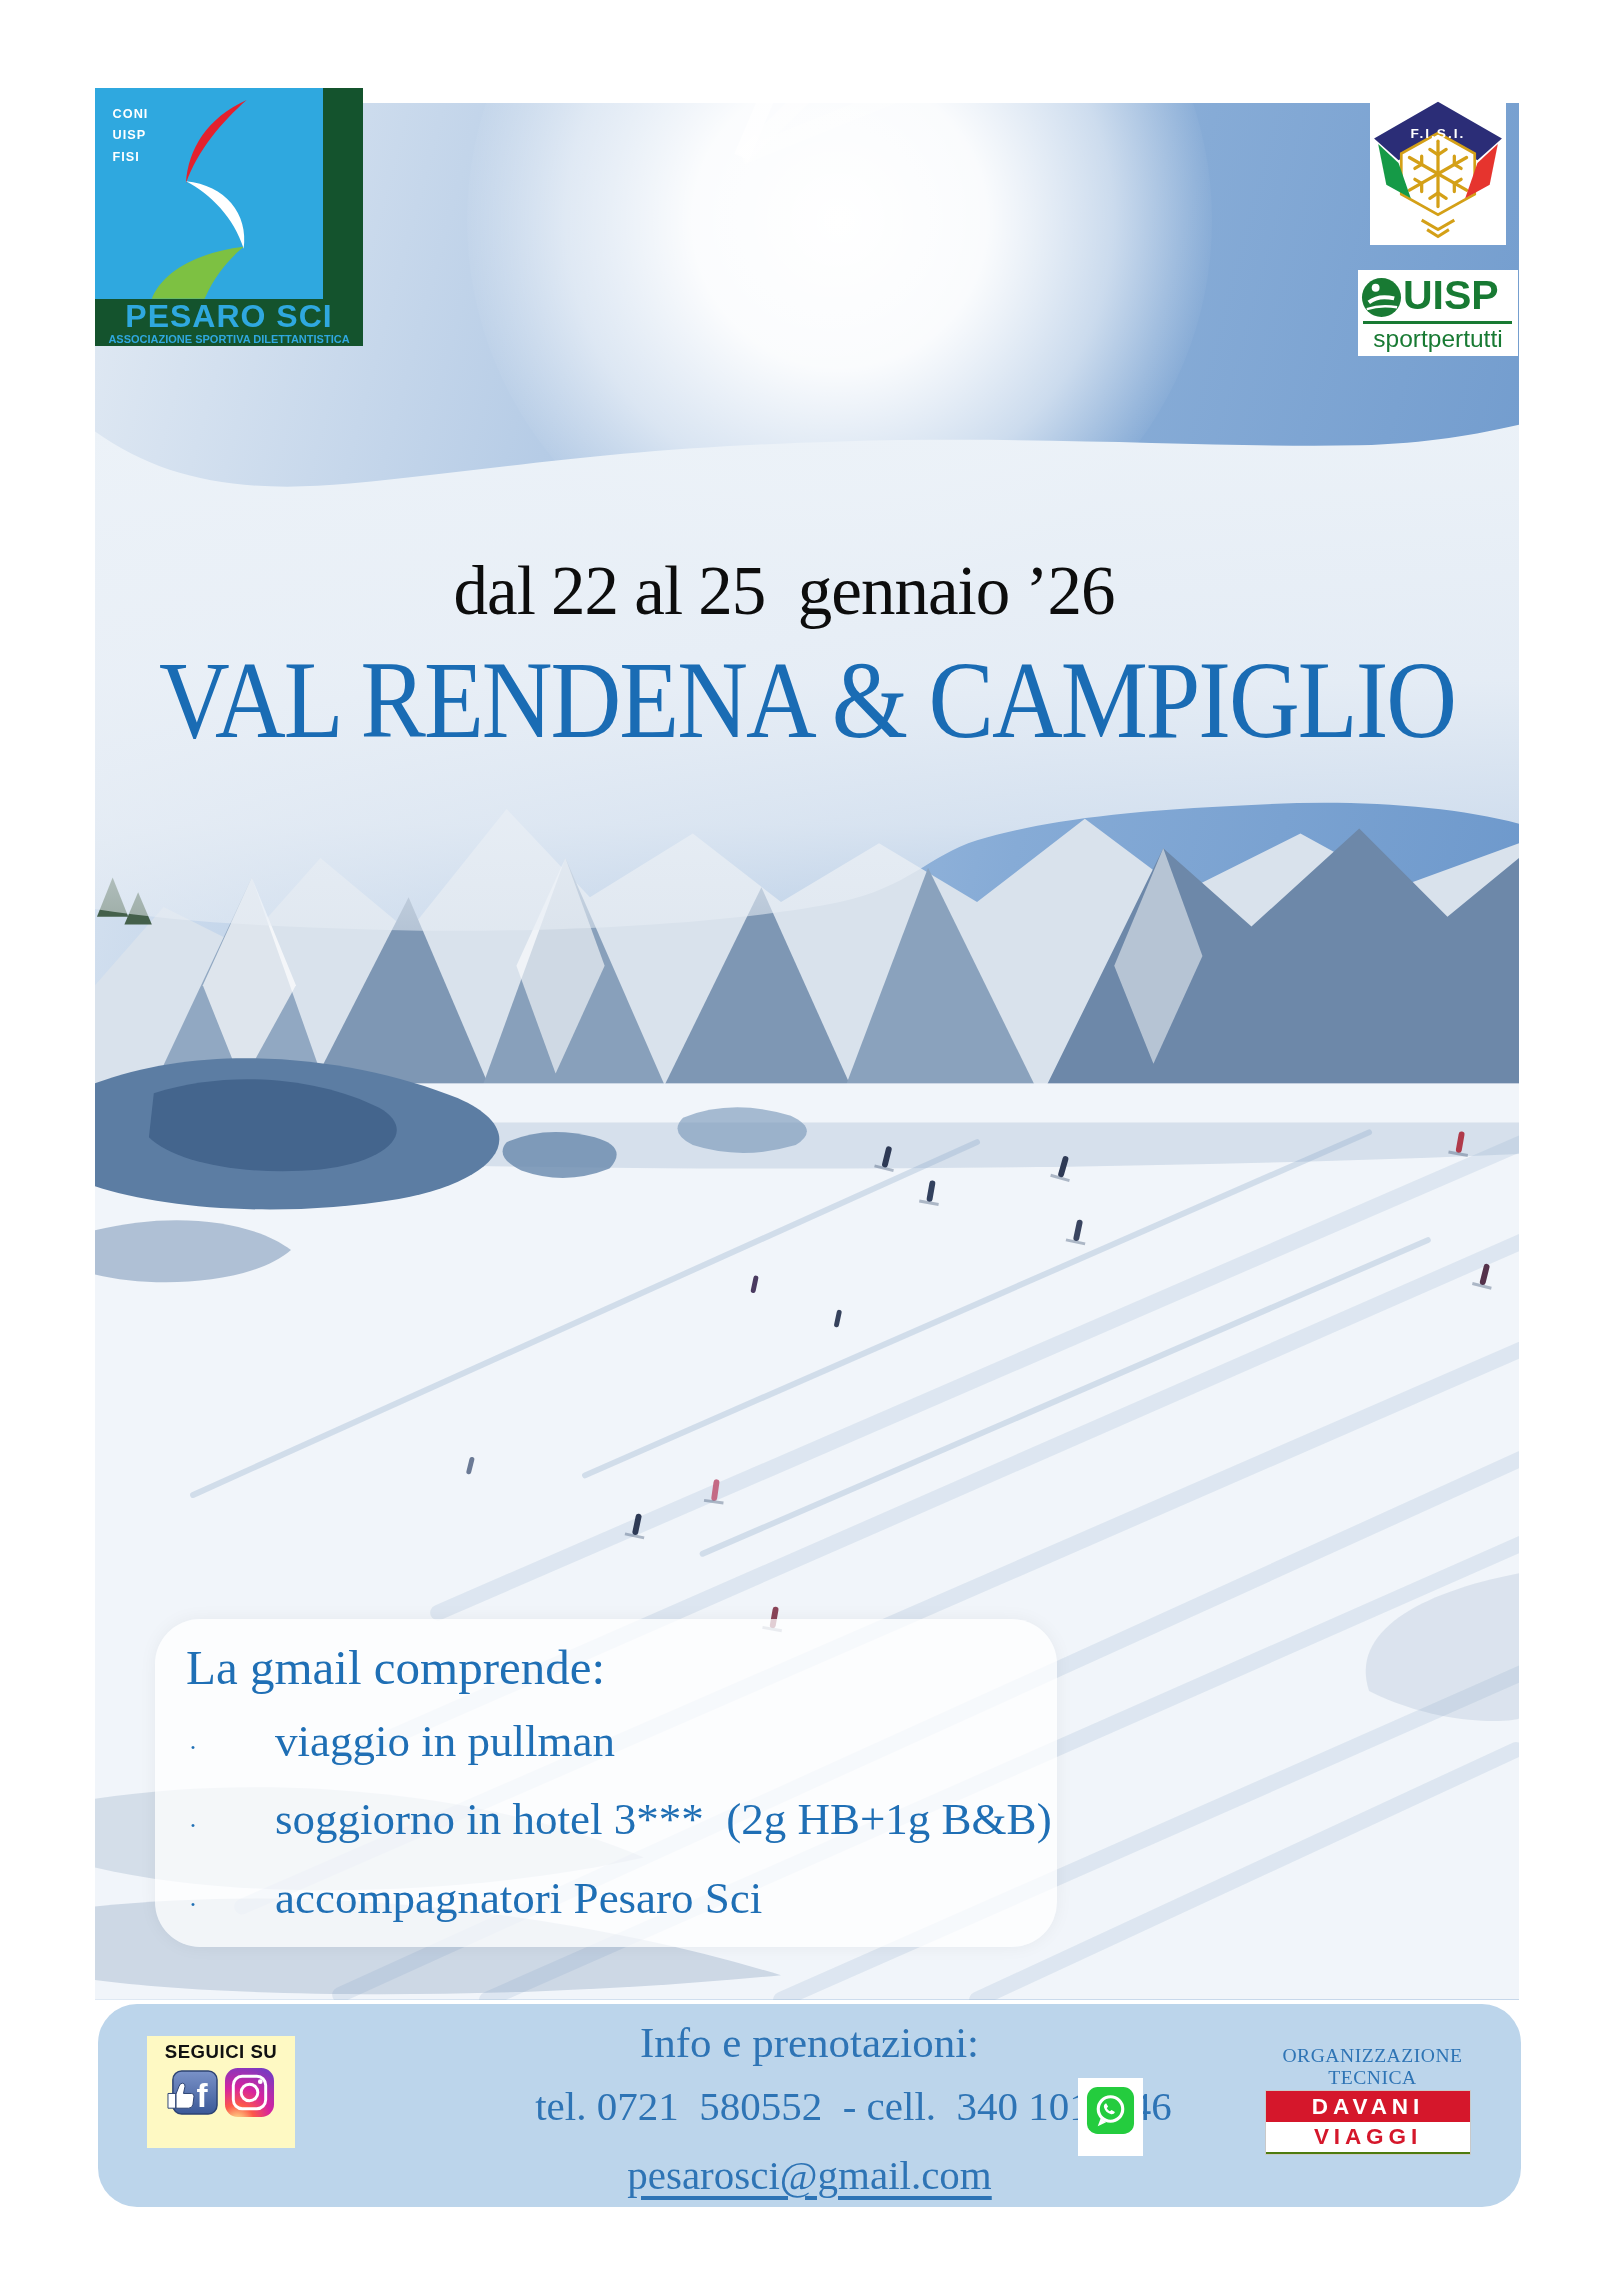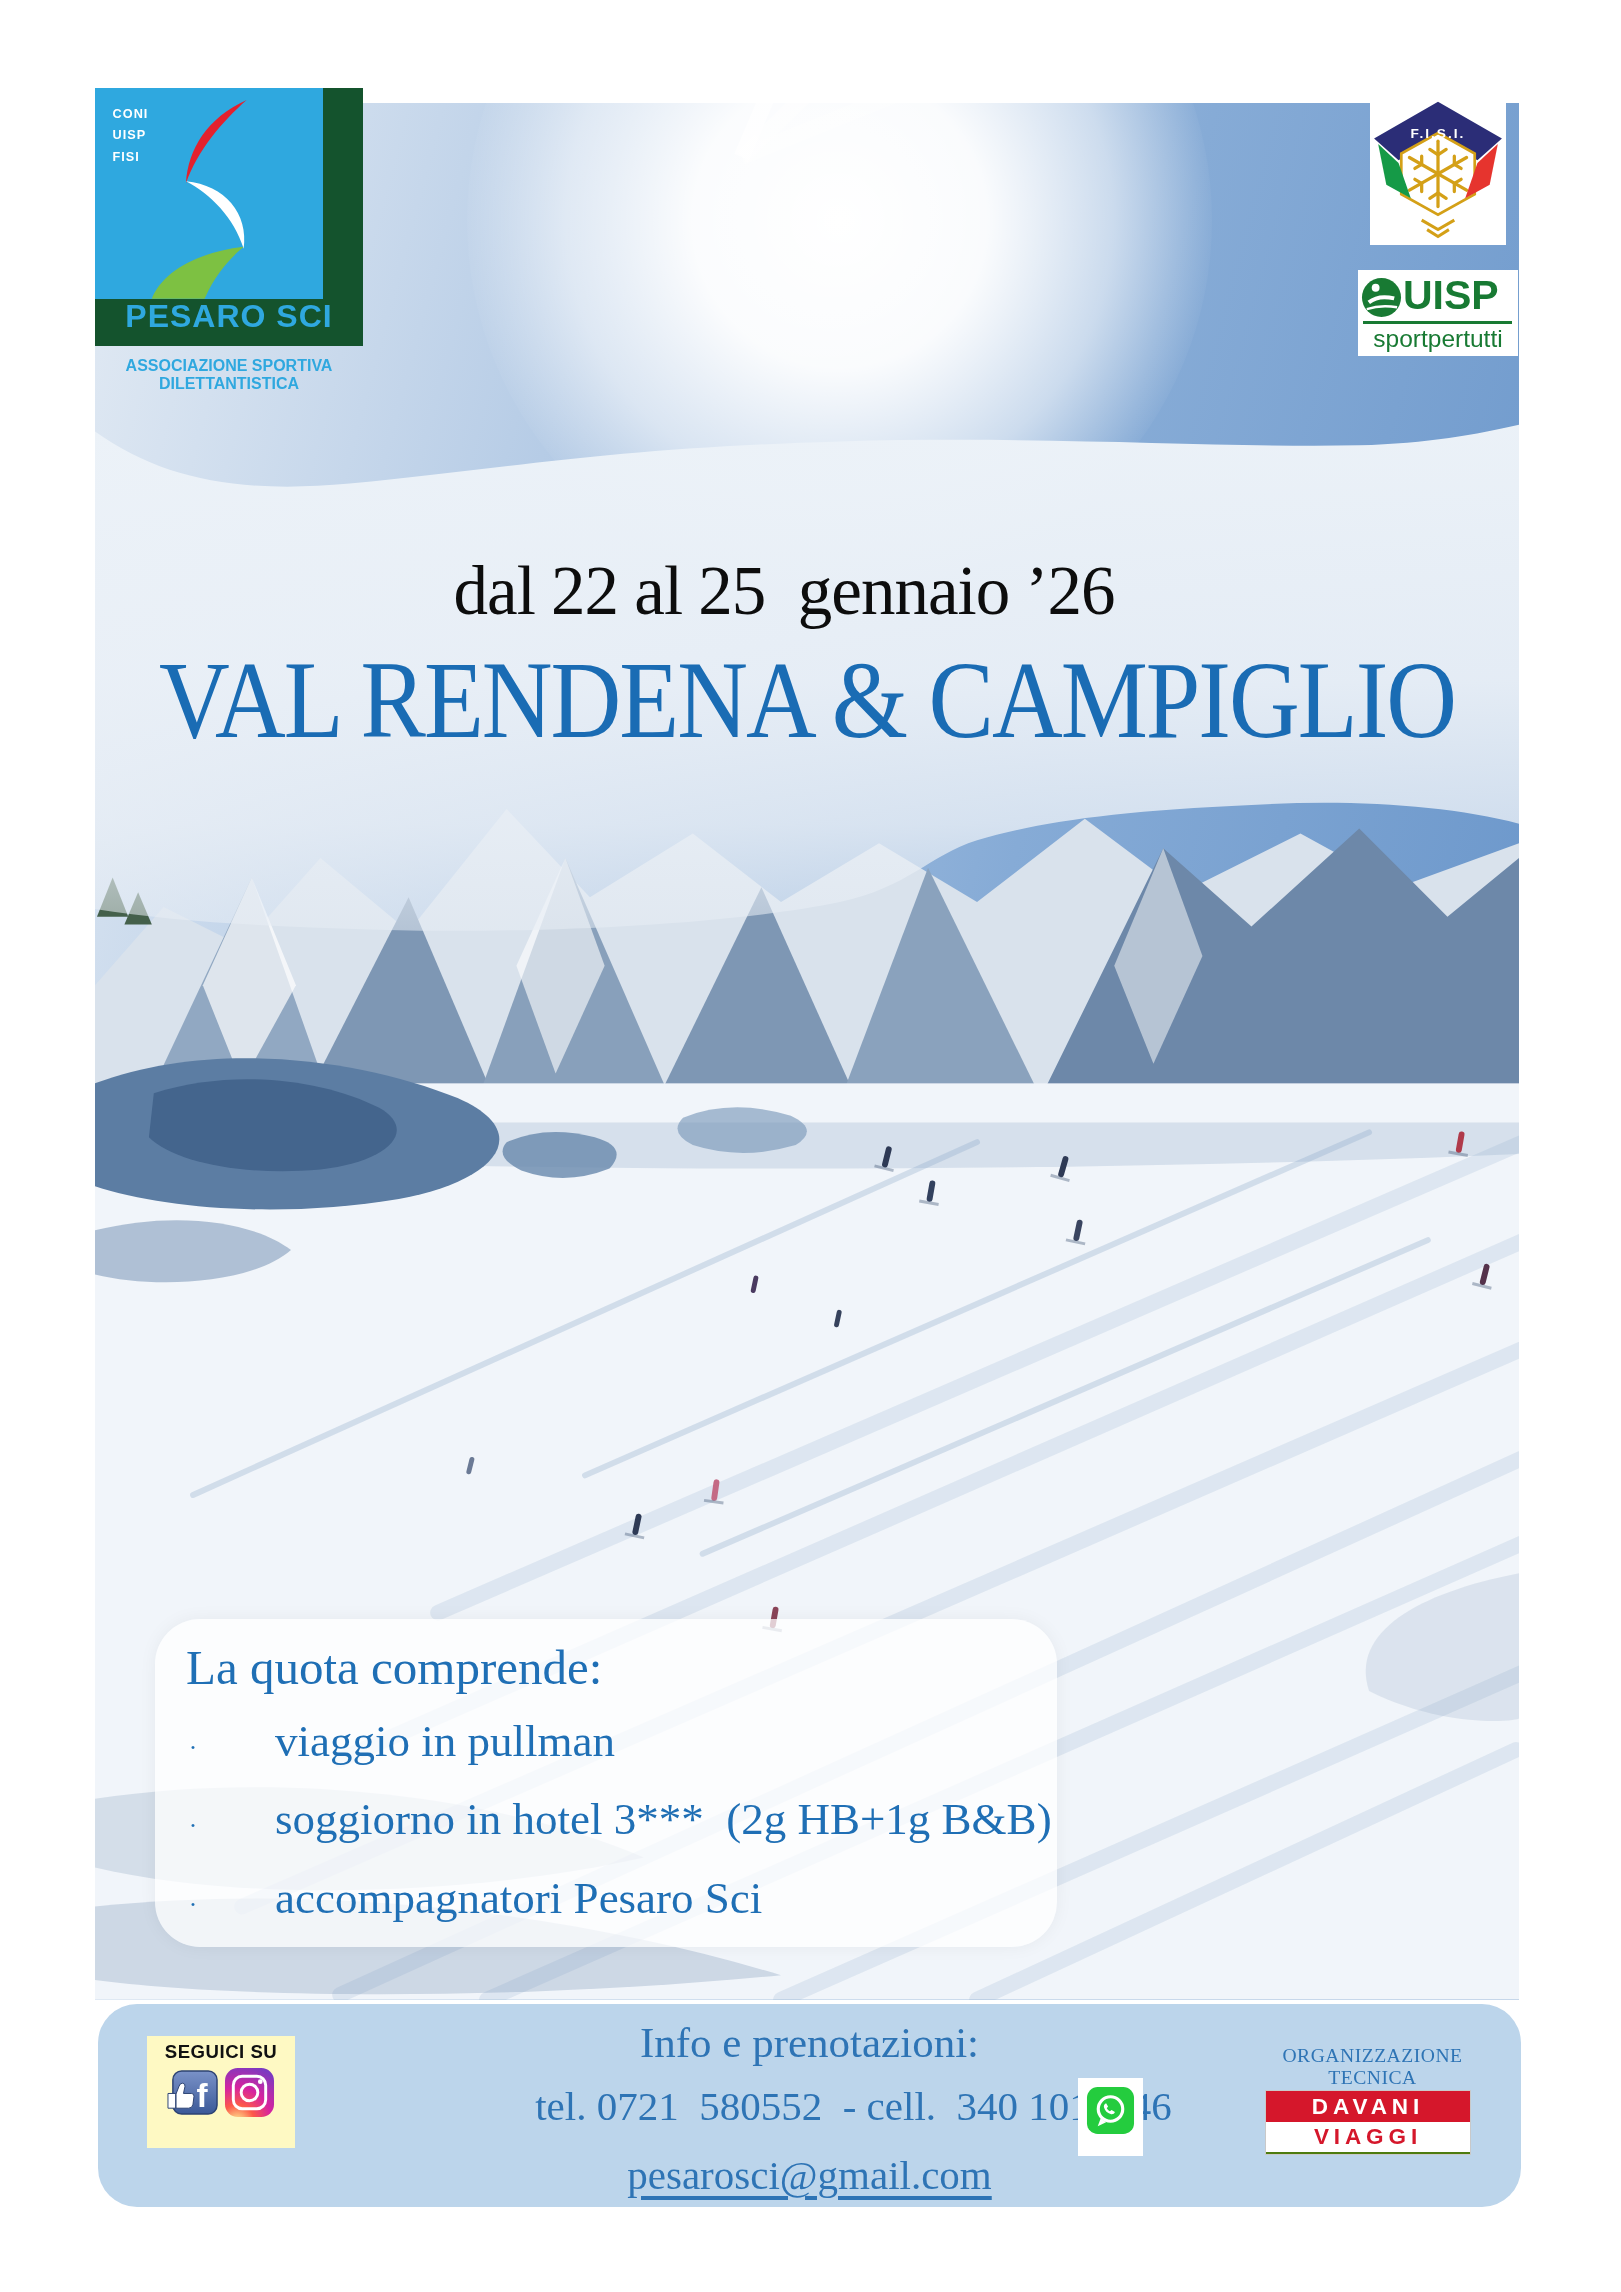--- a/index.html
+++ b/index.html
@@ -56,21 +56,21 @@
   .davani-bottom{height:30px;background:#fff;color:#D5172B;font-size:22.5px;letter-spacing:4.9px;line-height:29px;}
 
   
   .pesaro-logo{left:95px;top:88px;width:268px;height:258px;background:#14532d;}
   .pesaro-blue{width:228px;height:211px;background:#2FA8DF;}
   .pesaro-side{left:17.6px;top:15.7px;font-family:"Liberation Sans",sans-serif;font-weight:bold;
                font-size:12.7px;color:#fff;line-height:21.6px;letter-spacing:1px;}
   .pesaro-name{top:212px;width:100%;text-align:center;font-family:"Liberation Sans",sans-serif;
                font-weight:bold;font-size:32px;color:#2FA8DF;letter-spacing:1px;line-height:1;}
   .pesaro-sub{top:245px;width:100%;text-align:center;font-family:"Liberation Sans",sans-serif;
-              font-weight:bold;font-size:16px;color:#2FA8DF;margin-top:24px;}
+              font-weight:bold;font-size:11px;color:#2FA8DF;}
   .fisi-logo{left:1370px;top:100px;width:136px;height:145px;background:#fff;}
   .fisi-text{top:25.5px;width:100%;text-align:center;font-family:"Liberation Sans",sans-serif;
              font-weight:bold;font-size:13.7px;color:#fff;letter-spacing:2px;}
   .uisp-logo{left:1358px;top:270px;width:160px;height:86px;background:#fff;}
   .uisp-name{left:45px;top:2px;font-family:"Liberation Sans",sans-serif;font-weight:800;
              font-size:41px;color:#187A33;letter-spacing:0px;}
   .uisp-rule{left:4.9px;top:51px;width:149px;height:2.9px;background:#187A33;}
   .uisp-sub{left:0;top:55px;width:100%;text-align:center;font-family:"Liberation Sans",sans-serif;
             font-size:24.5px;color:#187A33;}
 </style>
@@ -186,21 +186,21 @@
     </g>
 
     <path fill="url(#bandG)" d="M0,335 C70,385 150,398 260,388 C420,373 520,352 760,345 C980,339 1150,352 1290,349 C1360,347 1410,338 1453,328 L1453,735 C1380,716 1280,710 1180,716 C1040,722 960,734 900,752 C850,768 830,800 760,815 C640,840 420,848 280,843 C180,840 80,835 0,822 Z"></path>
   </svg>
 
   <div class="abs date-line pre">dal 22 al 25  gennaio ’26</div>
   <div class="abs title">VAL RENDENA &amp; CAMPIGLIO</div>
 
 
   <div class="abs quota-box">
-    <div class="abs quota-head">La quota comprende:</div>
+    <div class="abs quota-head">La gmail comprende:</div>
     <div class="abs quota-row" style="top:100px;">
       <span class="quota-bullet">·</span>
       <span class="quota-item pre">viaggio in pullman</span>
     </div>
     <div class="abs quota-row" style="top:178px;">
       <span class="quota-bullet">·</span>
       <span class="quota-item pre">soggiorno in hotel 3***  (2g HB+1g B&amp;B)</span>
     </div>
     <div class="abs quota-row" style="top:257px;">
       <span class="quota-bullet">·</span>

